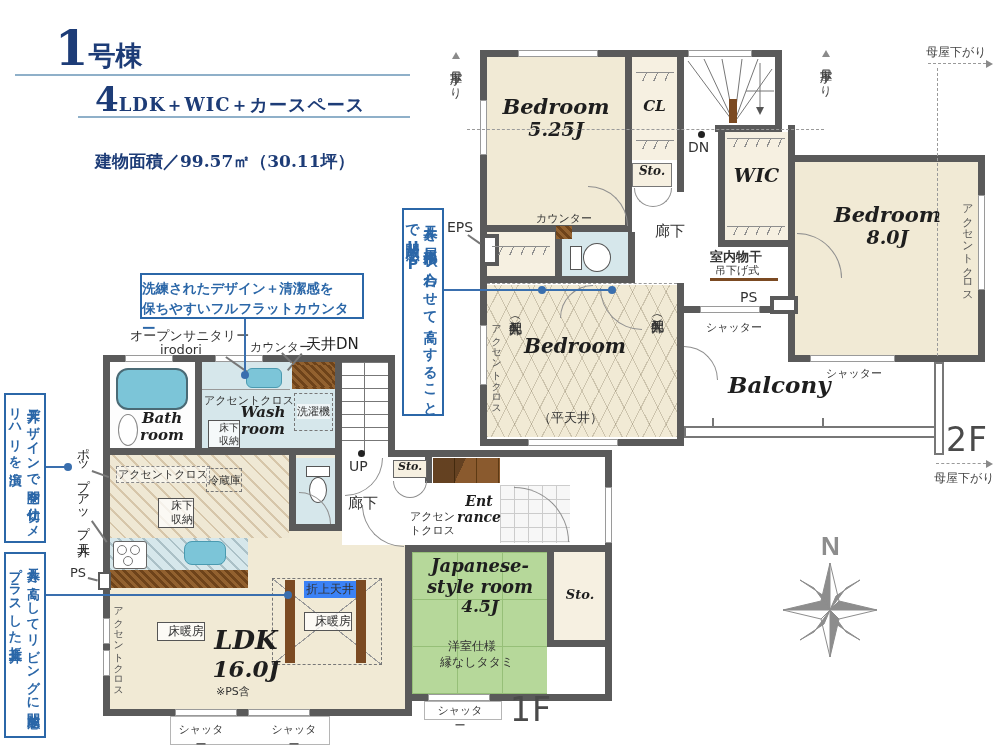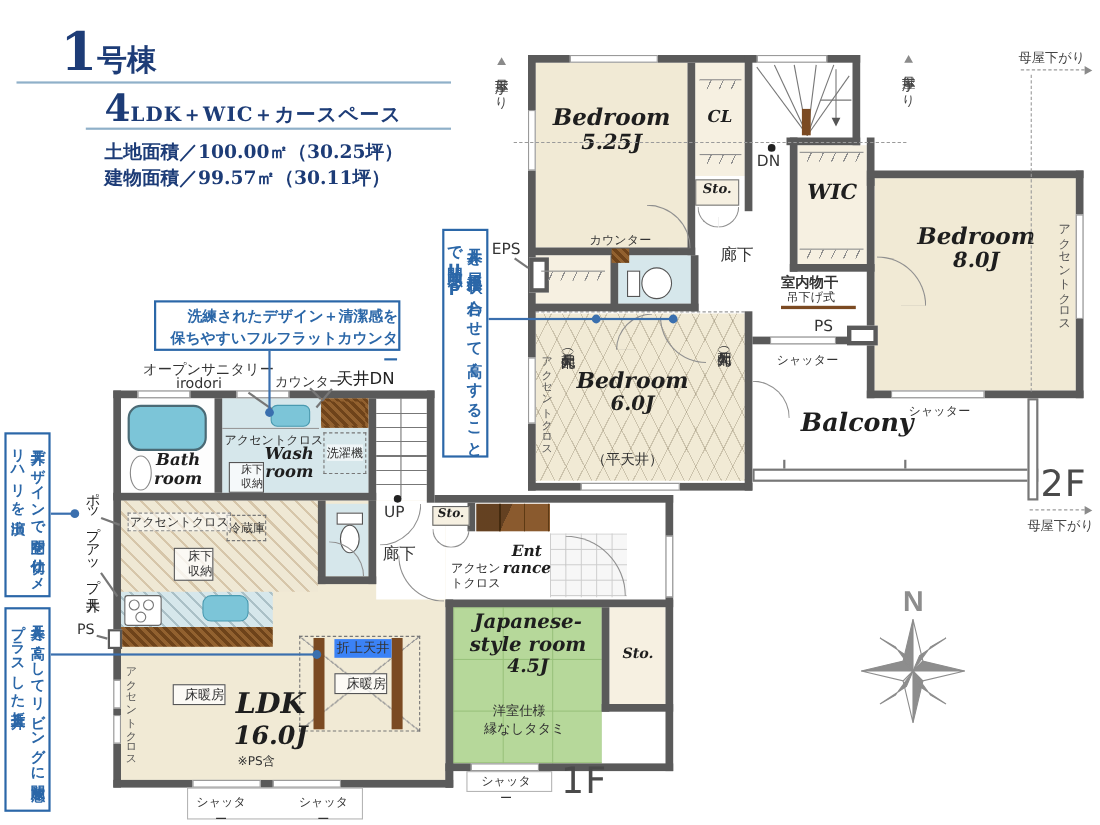--- a/index.html
+++ b/index.html
@@ -49,31 +49,30 @@
 <div class="canvas">
 
   <div class="abs serif navy" style="left:55px;top:20px;">
     <span style="font-size:48px;font-weight:bold;">1</span><span style="font-size:27px;font-weight:bold;margin-top:36px;">号棟</span>
   </div>
   <div class="abs" style="left:15px;top:74px;width:395px;height:2px;background:#8fb0c9;"></div>
   <div class="abs serif navy" style="left:95px;top:79px;">
     <span style="font-size:34px;font-weight:bold;">4</span><span style="font-size:18px;font-weight:bold;letter-spacing:1px;">LDK＋WIC＋カースペース</span>
   </div>
   <div class="abs" style="left:78px;top:116px;width:332px;height:2px;background:#8fb0c9;"></div>
-  <div class="abs serif navy" style="left:95px;top:127px;font-size:17px;font-weight:bold;">土地面積／100.00㎡（30.25坪）</div>
   <div class="abs serif navy" style="left:95px;top:150px;font-size:17px;font-weight:bold;">建物面積／99.57㎡（30.11坪）</div>
 
   <div class="callout vert" style="left:402px;top:208px;width:42px;height:208px;font-size:14px;padding:4px 2px;letter-spacing:2px;">
     <span>天井を屋根形状に合わせて</span><span>高くすることで開放感UP</span>
   </div>
   <div class="bline" style="left:444px;top:289px;width:170px;height:2px;"></div>
   <div class="bdot" style="left:538px;top:286px;"></div>
   <div class="bdot" style="left:608px;top:286px;"></div>
 
-  <div class="callout" style="left:140px;top:273px;width:224px;height:46px;font-size:13.5px;line-height:20px;text-align:right;padding-top:3px;">
+  <div class="callout" style="left:140px;top:273px;width:224px;height:46px;font-size:13.5px;line-height:20px;text-align:left;padding-top:3px;">
     <div>洗練されたデザイン＋清潔感を</div>
     <div>保ちやすいフルフラットカウンター</div>
   </div>
   <div class="bline" style="left:244px;top:319px;width:2px;height:54px;"></div>
   <div class="bdot" style="left:241px;top:371px;"></div>
 
   <div class="callout vert" style="left:4px;top:393px;width:42px;height:150px;font-size:13px;padding:4px 2px;letter-spacing:1px;">
     <span>天井デザインで空間を</span><span>仕切りメリハリを演出</span>
   </div>
   <div class="bline" style="left:46px;top:466px;width:22px;height:2px;"></div>
@@ -174,21 +173,20 @@
     </div>
     <div class="abs rname" style="left:632px;top:98px;width:45px;font-size:15px;">CL</div>
     <div class="abs rname" style="left:632px;top:165px;width:40px;font-size:12px;">Sto.</div>
     <div class="abs rname" style="left:725px;top:165px;width:63px;font-size:19px;">WIC</div>
     <div class="abs rname" style="left:805px;top:203px;width:165px;font-size:21px;">
       <div>Bedroom</div>
       <div style="font-size:19px;">8.0J</div>
     </div>
     <div class="abs rname" style="left:500px;top:335px;width:150px;font-size:20px;">
       <div>Bedroom</div>
-      <div style="font-size:18px;">6.0J</div>
     </div>
     <div class="jp" style="left:655px;top:222px;font-size:15px;">廊下</div>
     <div class="jp" style="left:710px;top:248px;font-size:13px;font-weight:bold;">室内物干</div>
     <div class="jp" style="left:715px;top:263px;font-size:11px;">吊下げ式</div>
     <div class="abs" style="left:710px;top:278px;width:68px;height:3px;background:#7b4a22;"></div>
     <div class="jp" style="left:740px;top:289px;font-size:14px;">PS</div>
     <div class="abs" style="left:770px;top:296px;width:28px;height:18px;border:4px solid #5a5a5a;background:#fff;box-sizing:border-box;"></div>
     <div class="jp" style="left:706px;top:320px;font-size:11px;">シャッター</div>
     <div class="jp" style="left:826px;top:366px;font-size:11px;">シャッター</div>
     <div class="abs rname" style="left:728px;top:372px;width:86px;font-size:23px;">Balcony</div>

